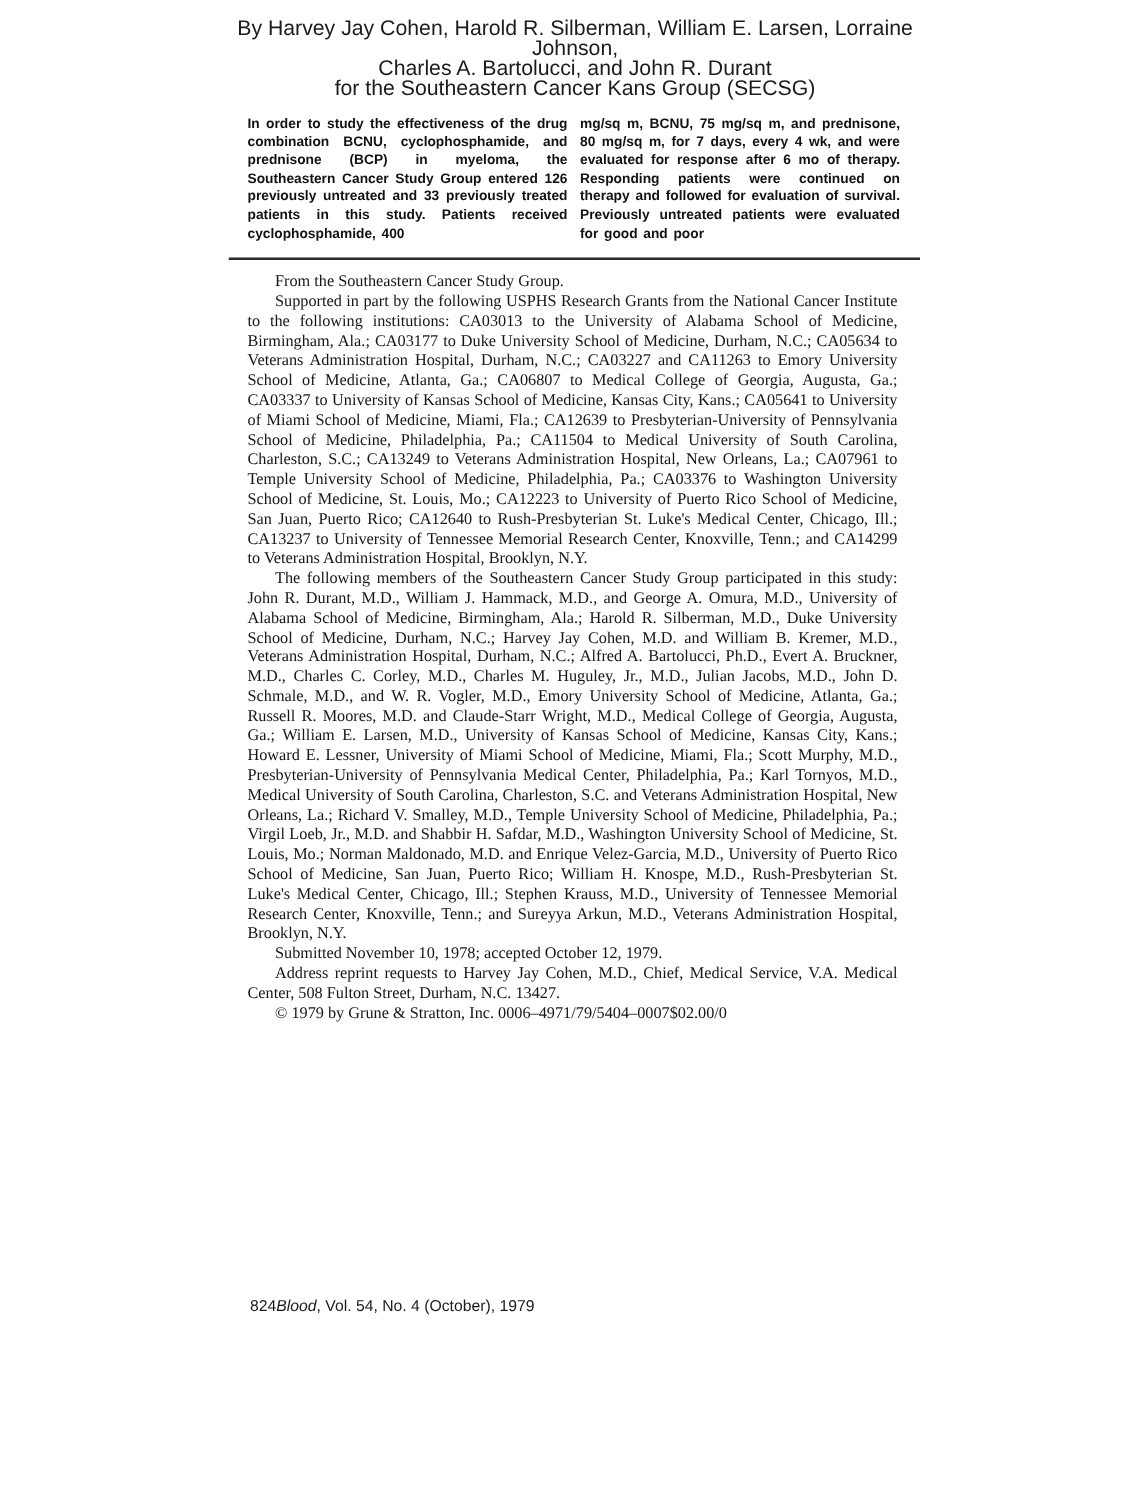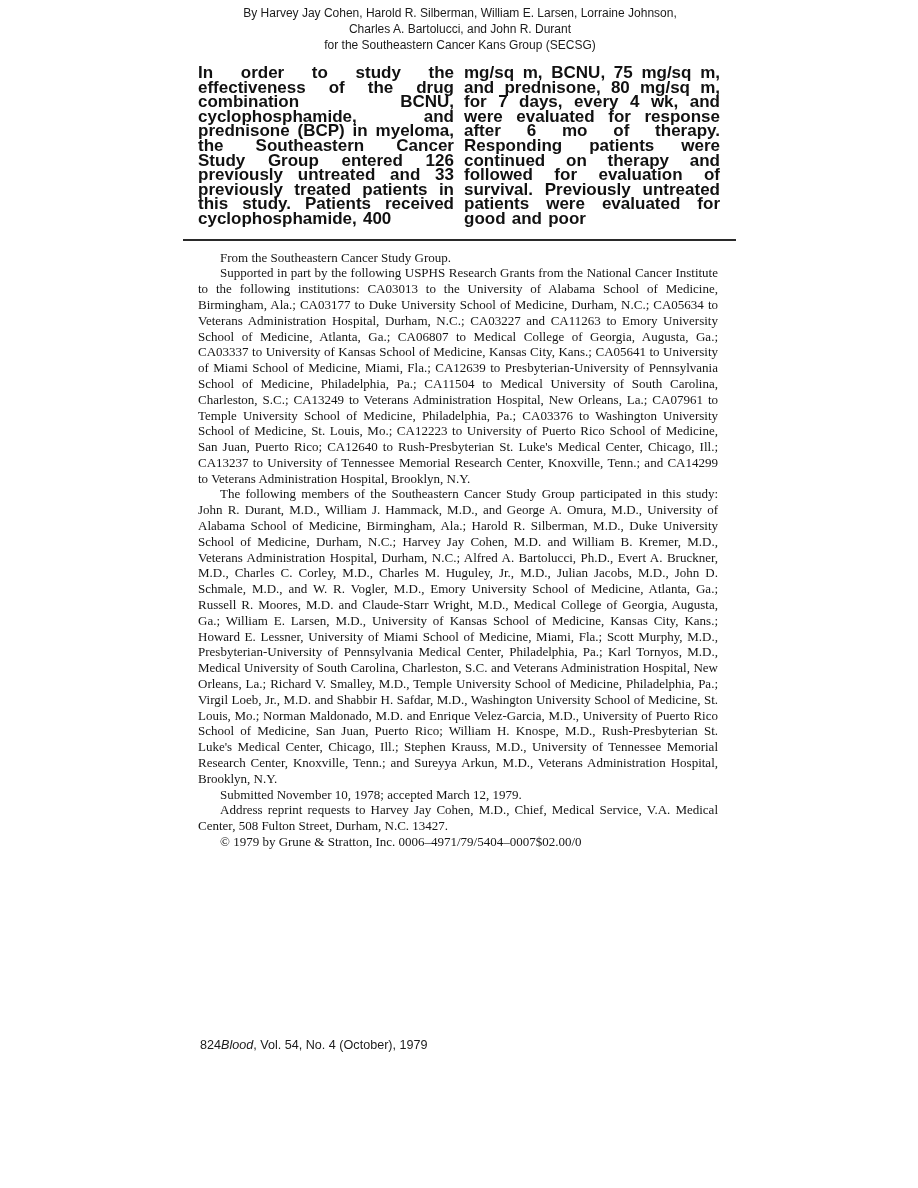--- a/index.html
+++ b/index.html
@@ -25,35 +25,35 @@
     padding-top: 166px;
     text-align: center;
     font-family: "Liberation Serif", serif;
     font-weight: bold;
     font-size: 21.5px;
     line-height: 25px;
     letter-spacing: 0.4px;
     color: #000000;
   }
   .byline {
-    margin-top: 5px;
+    margin-top: 15px;
     text-align: center;
     font-family: "Liberation Sans", sans-serif;
-    font-size: 12px;
+    font-size: 17px;
     line-height: 16px;
     color: #1b1b1b;
   }
   .abstract {
     margin-top: 13px;
     padding: 0 20px 0 18px;
     display: flex;
     gap: 10px;
     font-family: "Liberation Sans", sans-serif;
     font-weight: bold;
-    font-size: 17px;
+    font-size: 11px;
     line-height: 14.6px;
     text-align: justify;
     word-spacing: 1.5px;
     color: #111111;
   }
   .abstract .col { flex: 1; }
   .rule {
     margin: 12px 4px 0 3px;
     border-top: 2px solid #2a2a2a;
     height: 0;
@@ -101,21 +101,21 @@
     <div class="col">In order to study the effectiveness of the drug combination BCNU, cyclophosphamide, and prednisone (BCP) in myeloma, the Southeastern Cancer Study Group entered 126 previously untreated and 33 previously treated patients in this study. Patients received cyclophosphamide, 400</div>
     <div class="col">mg/sq m, BCNU, 75 mg/sq m, and prednisone, 80 mg/sq m, for 7 days, every 4 wk, and were evaluated for response after 6 mo of therapy. Responding patients were continued on therapy and followed for evaluation of survival. Previously untreated patients were evaluated for good and poor</div>
   </div>
 
   <div class="rule"></div>
 
   <div class="footnotes">
     <p class="indent">From the Southeastern Cancer Study Group.</p>
     <p class="indent">Supported in part by the following USPHS Research Grants from the National Cancer Institute to the following institutions: CA03013 to the University of Alabama School of Medicine, Birmingham, Ala.; CA03177 to Duke University School of Medicine, Durham, N.C.; CA05634 to Veterans Administration Hospital, Durham, N.C.; CA03227 and CA11263 to Emory University School of Medicine, Atlanta, Ga.; CA06807 to Medical College of Georgia, Augusta, Ga.; CA03337 to University of Kansas School of Medicine, Kansas City, Kans.; CA05641 to University of Miami School of Medicine, Miami, Fla.; CA12639 to Presbyterian-University of Pennsylvania School of Medicine, Philadelphia, Pa.; CA11504 to Medical University of South Carolina, Charleston, S.C.; CA13249 to Veterans Administration Hospital, New Orleans, La.; CA07961 to Temple University School of Medicine, Philadelphia, Pa.; CA03376 to Washington University School of Medicine, St. Louis, Mo.; CA12223 to University of Puerto Rico School of Medicine, San Juan, Puerto Rico; CA12640 to Rush-Presbyterian St. Luke's Medical Center, Chicago, Ill.; CA13237 to University of Tennessee Memorial Research Center, Knoxville, Tenn.; and CA14299 to Veterans Administration Hospital, Brooklyn, N.Y.</p>
     <p class="indent">The following members of the Southeastern Cancer Study Group participated in this study: John R. Durant, M.D., William J. Hammack, M.D., and George A. Omura, M.D., University of Alabama School of Medicine, Birmingham, Ala.; Harold R. Silberman, M.D., Duke University School of Medicine, Durham, N.C.; Harvey Jay Cohen, M.D. and William B. Kremer, M.D., Veterans Administration Hospital, Durham, N.C.; Alfred A. Bartolucci, Ph.D., Evert A. Bruckner, M.D., Charles C. Corley, M.D., Charles M. Huguley, Jr., M.D., Julian Jacobs, M.D., John D. Schmale, M.D., and W. R. Vogler, M.D., Emory University School of Medicine, Atlanta, Ga.; Russell R. Moores, M.D. and Claude-Starr Wright, M.D., Medical College of Georgia, Augusta, Ga.; William E. Larsen, M.D., University of Kansas School of Medicine, Kansas City, Kans.; Howard E. Lessner, University of Miami School of Medicine, Miami, Fla.; Scott Murphy, M.D., Presbyterian-University of Pennsylvania Medical Center, Philadelphia, Pa.; Karl Tornyos, M.D., Medical University of South Carolina, Charleston, S.C. and Veterans Administration Hospital, New Orleans, La.; Richard V. Smalley, M.D., Temple University School of Medicine, Philadelphia, Pa.; Virgil Loeb, Jr., M.D. and Shabbir H. Safdar, M.D., Washington University School of Medicine, St. Louis, Mo.; Norman Maldonado, M.D. and Enrique Velez-Garcia, M.D., University of Puerto Rico School of Medicine, San Juan, Puerto Rico; William H. Knospe, M.D., Rush-Presbyterian St. Luke's Medical Center, Chicago, Ill.; Stephen Krauss, M.D., University of Tennessee Memorial Research Center, Knoxville, Tenn.; and Sureyya Arkun, M.D., Veterans Administration Hospital, Brooklyn, N.Y.</p>
-    <p class="indent">Submitted November 10, 1978; accepted March 12, 1979.</p>
+    <p class="indent">Submitted November 10, 1978; accepted October 12, 1979.</p>
     <p class="indent">Address reprint requests to Harvey Jay Cohen, M.D., Chief, Medical Service, V.A. Medical Center, 508 Fulton Street, Durham, N.C. 13427.</p>
     <p class="indent">© 1979 by Grune &amp; Stratton, Inc. 0006–4971/79/5404–0007$02.00/0</p>
   </div>
 
 </div>
 
 <div class="footer">
   <span>824</span>
   <span><span class="journal-italic">Blood</span><span>, Vol. 54, No. 4 (October), 1979</span></span>
 </div>

